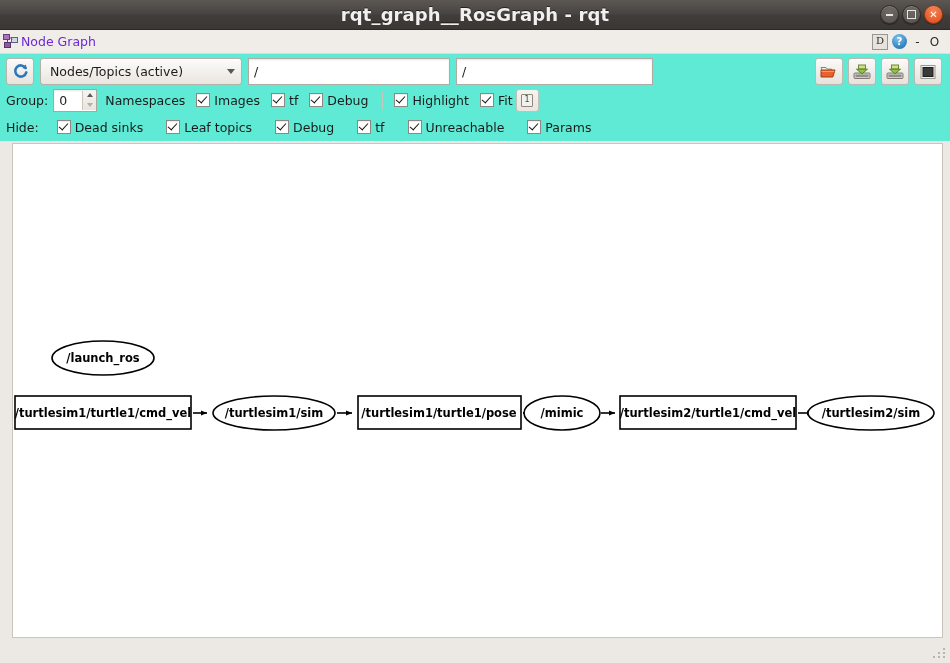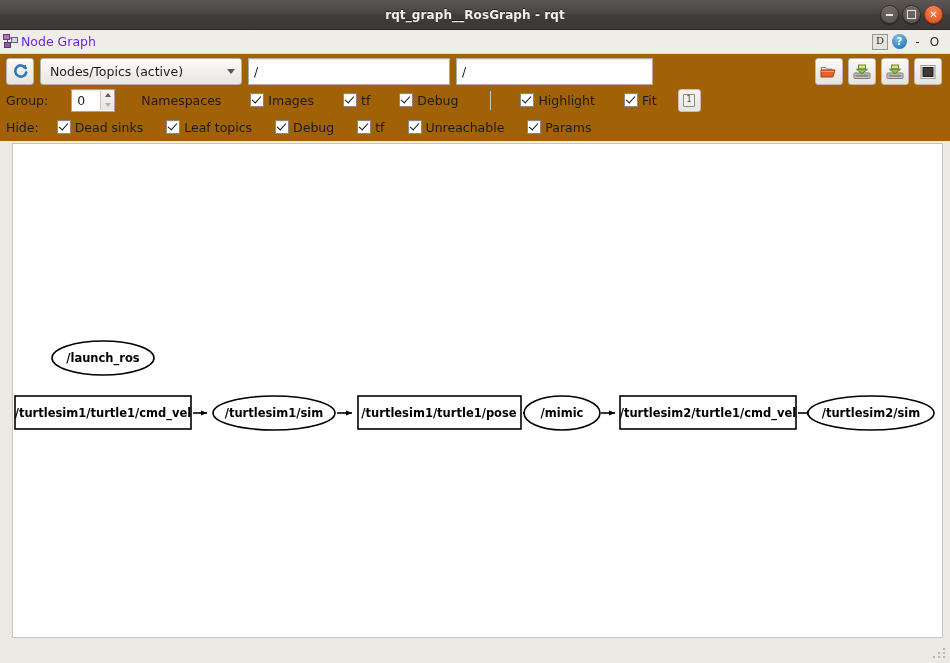--- a/index.html
+++ b/index.html
@@ -22,21 +22,21 @@
     height: 29px;
     background: linear-gradient(to bottom, #5c5753 0%, #484441 48%, #413d3a 52%, #3b3734 100%);
     border-bottom: 1px solid #2b2825;
     position: relative;
     display: flex;
     align-items: center;
     justify-content: center;
   }
   .titlebar-text {
     color: #f2f0ee;
-    font-size: 12px;
+    font-size: 18px;
     font-weight: bold;
     letter-spacing: 0.1px;
     text-shadow: 0 -1px 0 rgba(0,0,0,0.55);
   }
   .win-buttons {
     position: absolute;
     right: 7px;
     top: 0;
     height: 29px;
     display: flex;
@@ -119,30 +119,30 @@
   .dock-btn-min, .dock-btn-close {
     font-size: 12px;
     color: #2b2b2b;
     width: 13px;
     text-align: center;
     line-height: 14px;
   }
 
   
   .toolbars {
-    background: #a16207;
+    background: #5eead4;
     padding: 4px 6px 2px 6px;
   }
   .row {
     display: flex;
     align-items: center;
     min-height: 24px;
   }
   .row1 { gap: 6px; padding-bottom: 3px; }
-  .row2 { gap: 18px; padding-bottom: 3px; }
+  .row2 { gap: 0; padding-bottom: 3px; }
   .row3 { gap: 12px; }
 
   .tool-btn {
     width: 26px;
     height: 25px;
     border: 1px solid #b8b3ab;
     border-radius: 3px;
     background: linear-gradient(to bottom, #fbfaf8, #e7e3dd);
     display: flex;
     align-items: center;

